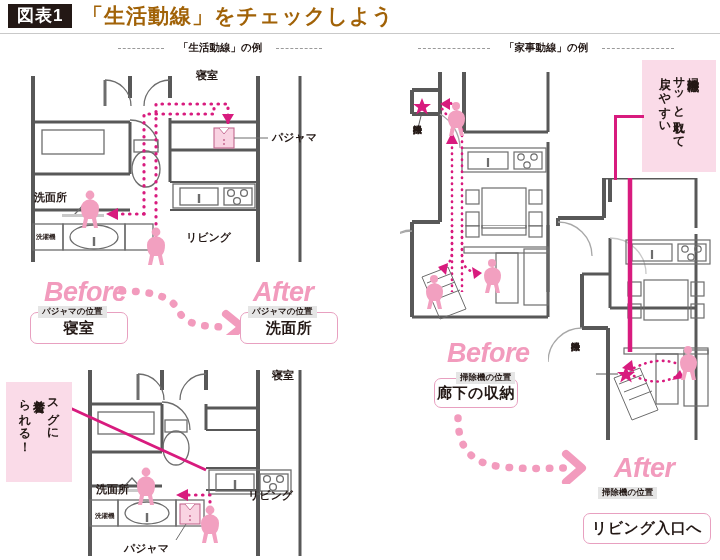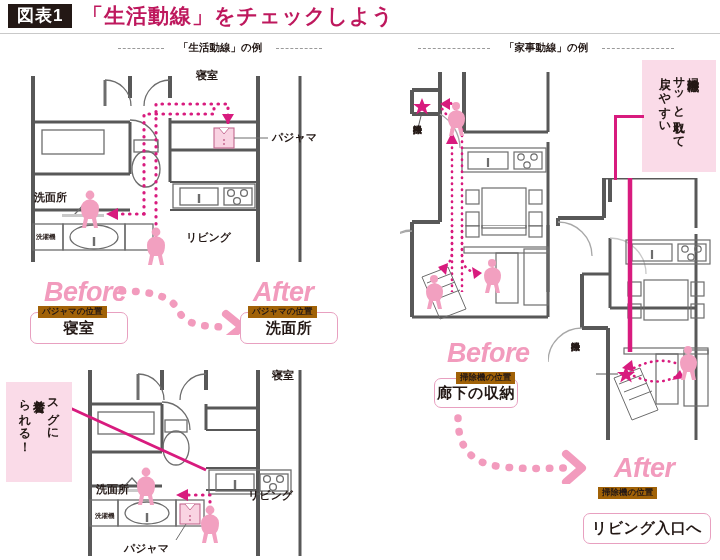--- a/index.html
+++ b/index.html
@@ -13,21 +13,21 @@
   
   .hdr{position:absolute;left:0;top:0;width:720px;height:27px;}
   .hdr-badge{
     position:absolute;left:8px;top:4px;
     background:#231815;color:#fff;
     font-size:17px;font-weight:bold;letter-spacing:1px;
     padding:3px 9px 4px 9px;line-height:1;
   }
   .hdr-title{
     position:absolute;left:82px;top:2px;
-    font-size:21px;font-weight:bold;letter-spacing:1px;color:#be185d;
+    font-size:21px;font-weight:bold;letter-spacing:1px;color:#a16207;
   }
   .hdr-rule{position:absolute;left:0;top:33px;width:720px;height:1px;background:#c9c9c9;}
 
   
   .sec-cap{position:absolute;display:flex;align-items:center;gap:14px;
            font-size:10.5px;font-weight:bold;color:#231815;}
   .sec-cap .dash{height:0;border-top:1px dashed #9a9a9a;flex:0 0 auto;}
 
   
   .plan{position:absolute;}
@@ -54,21 +54,21 @@
   
   .ba-word{position:absolute;font-size:27px;font-weight:bold;color:#f29bbd;
            font-style:italic;letter-spacing:-0.5px;line-height:1;}
   .ba-box{
     position:absolute;border:1.6px solid #e8a0c0;border-radius:7px;
     background:#fff;box-sizing:border-box;
     display:flex;align-items:center;justify-content:center;
   }
   .ba-box .val{font-size:15px;font-weight:bold;color:#231815;letter-spacing:.5px;}
   .ba-cap{
-    position:absolute;background:#a16207;padding:0 4px;
+    position:absolute;background:#e5e5e5;padding:0 4px;
     font-size:8.5px;font-weight:bold;color:#231815;white-space:nowrap;
   }
 
   .dots-arrow{position:absolute;}
 </style>
 </head>
 <body>
 
 <div class="root">
 

